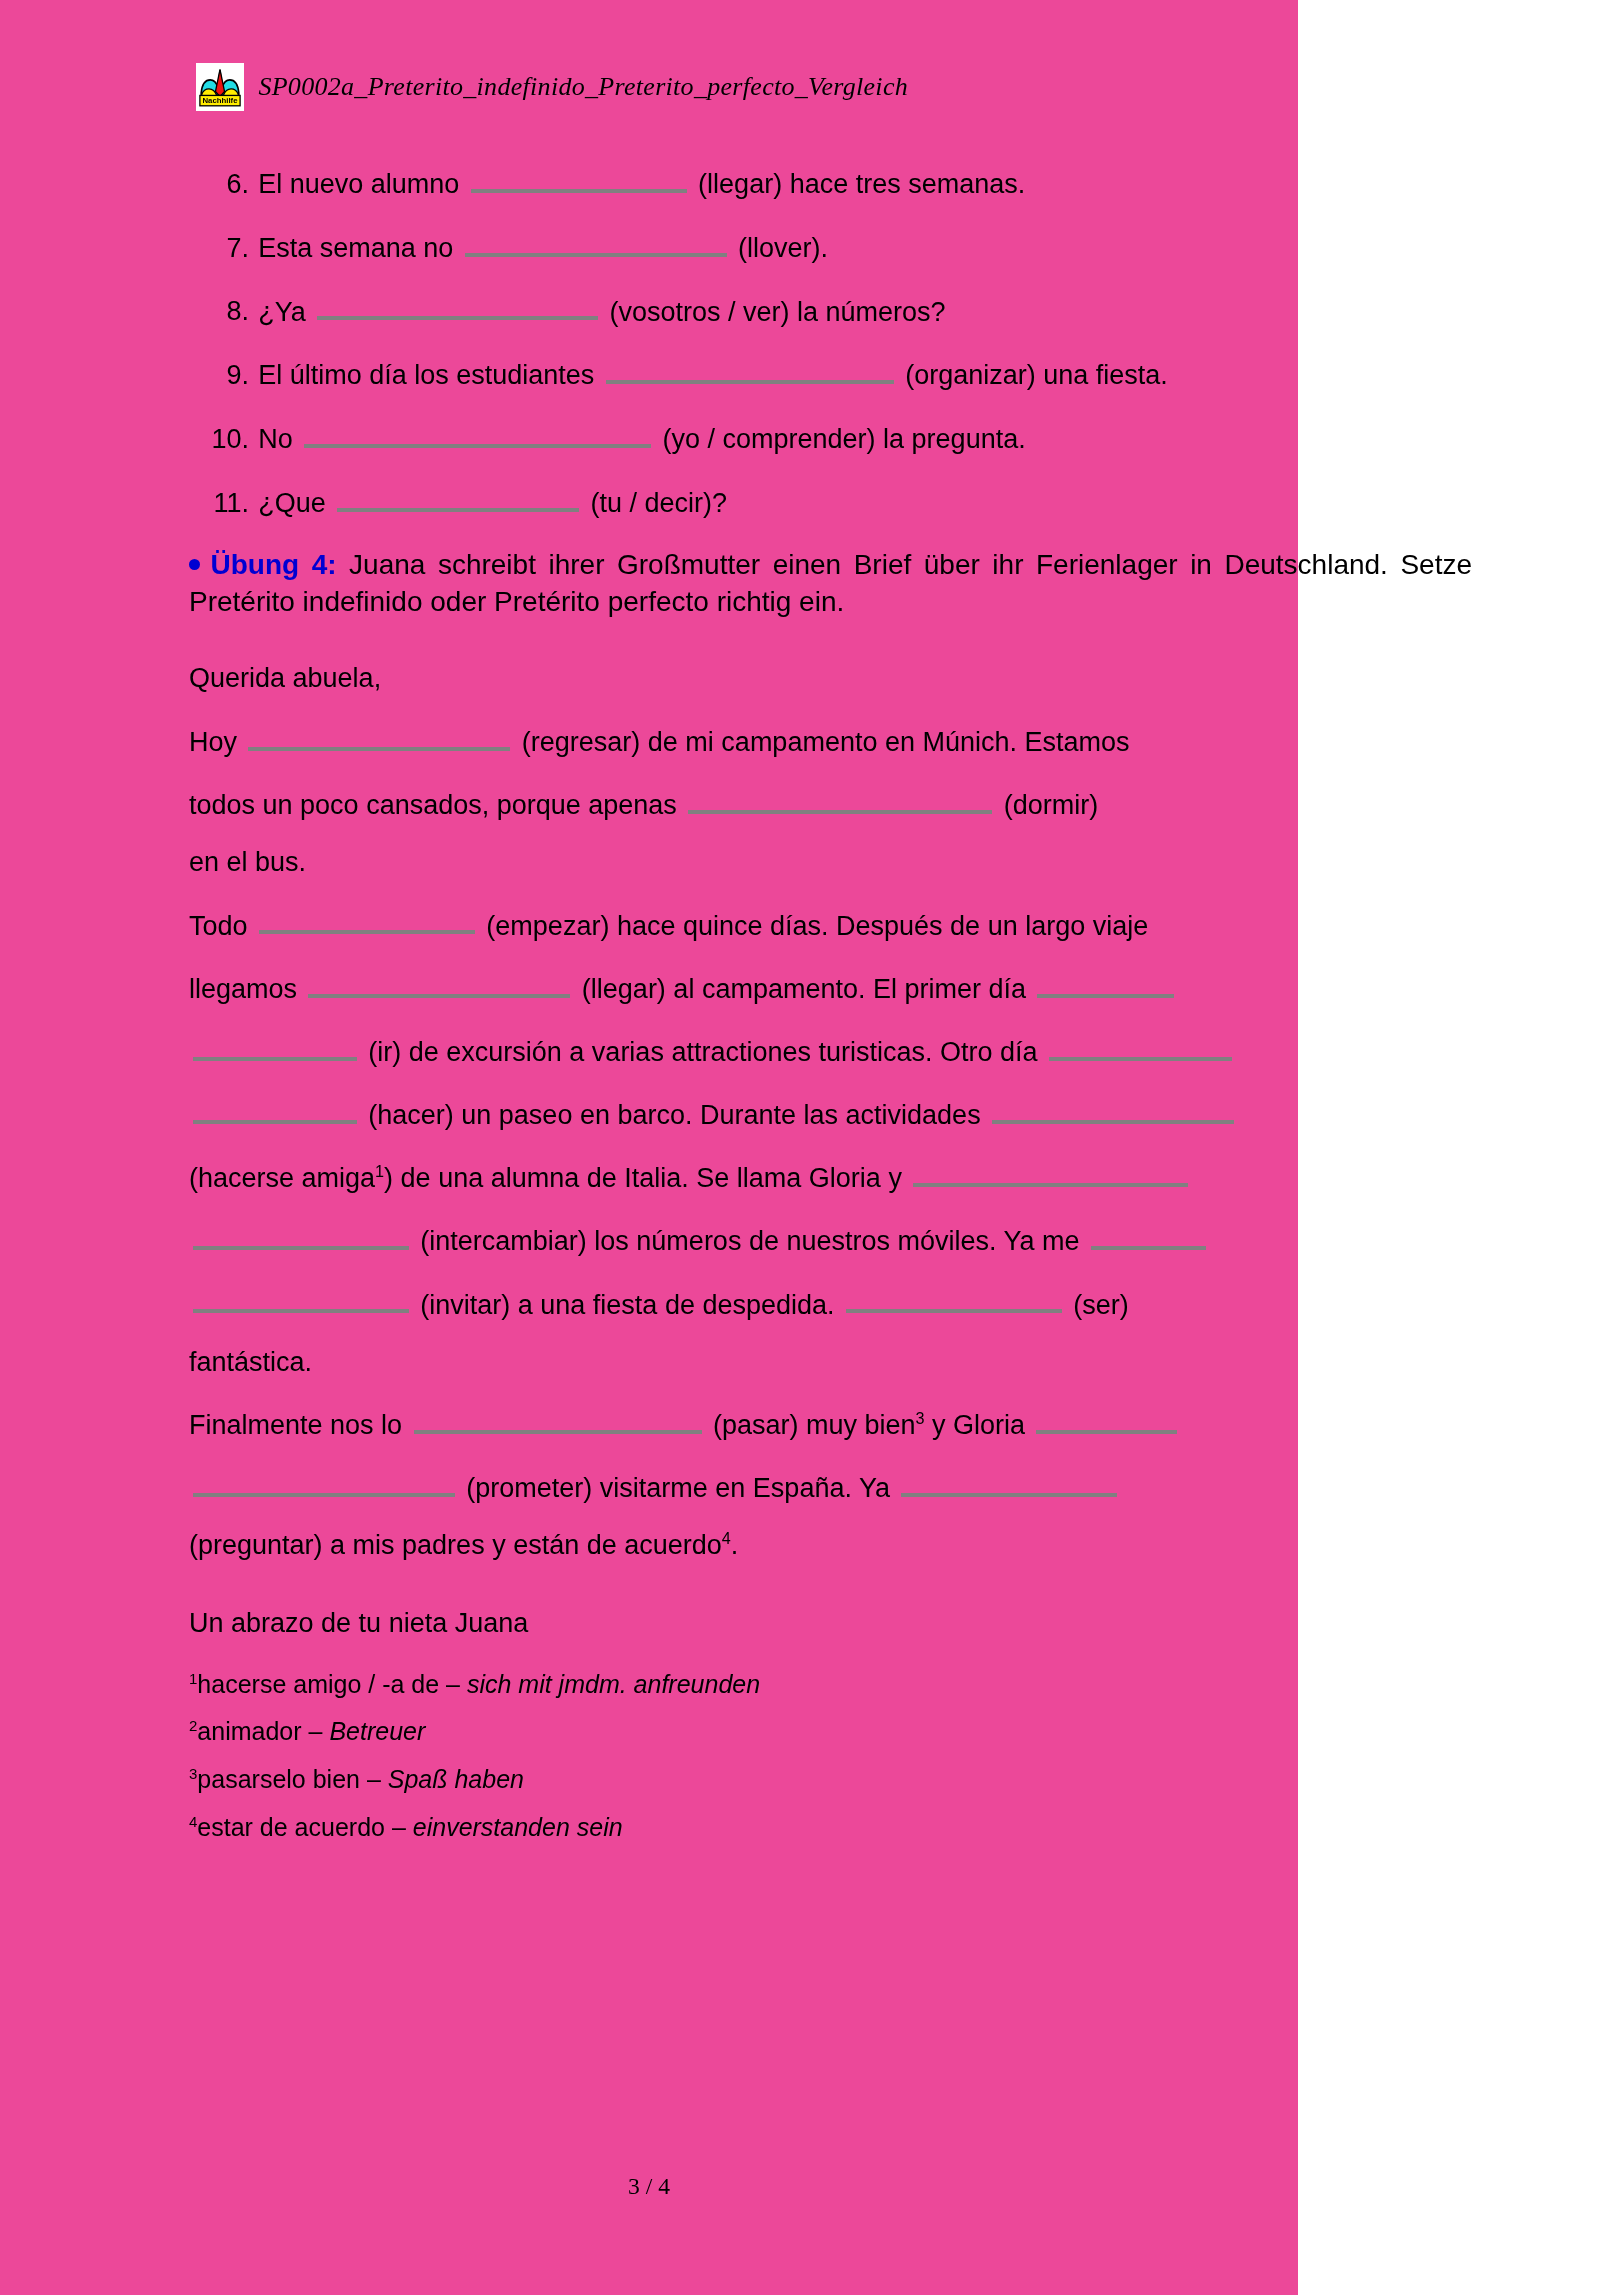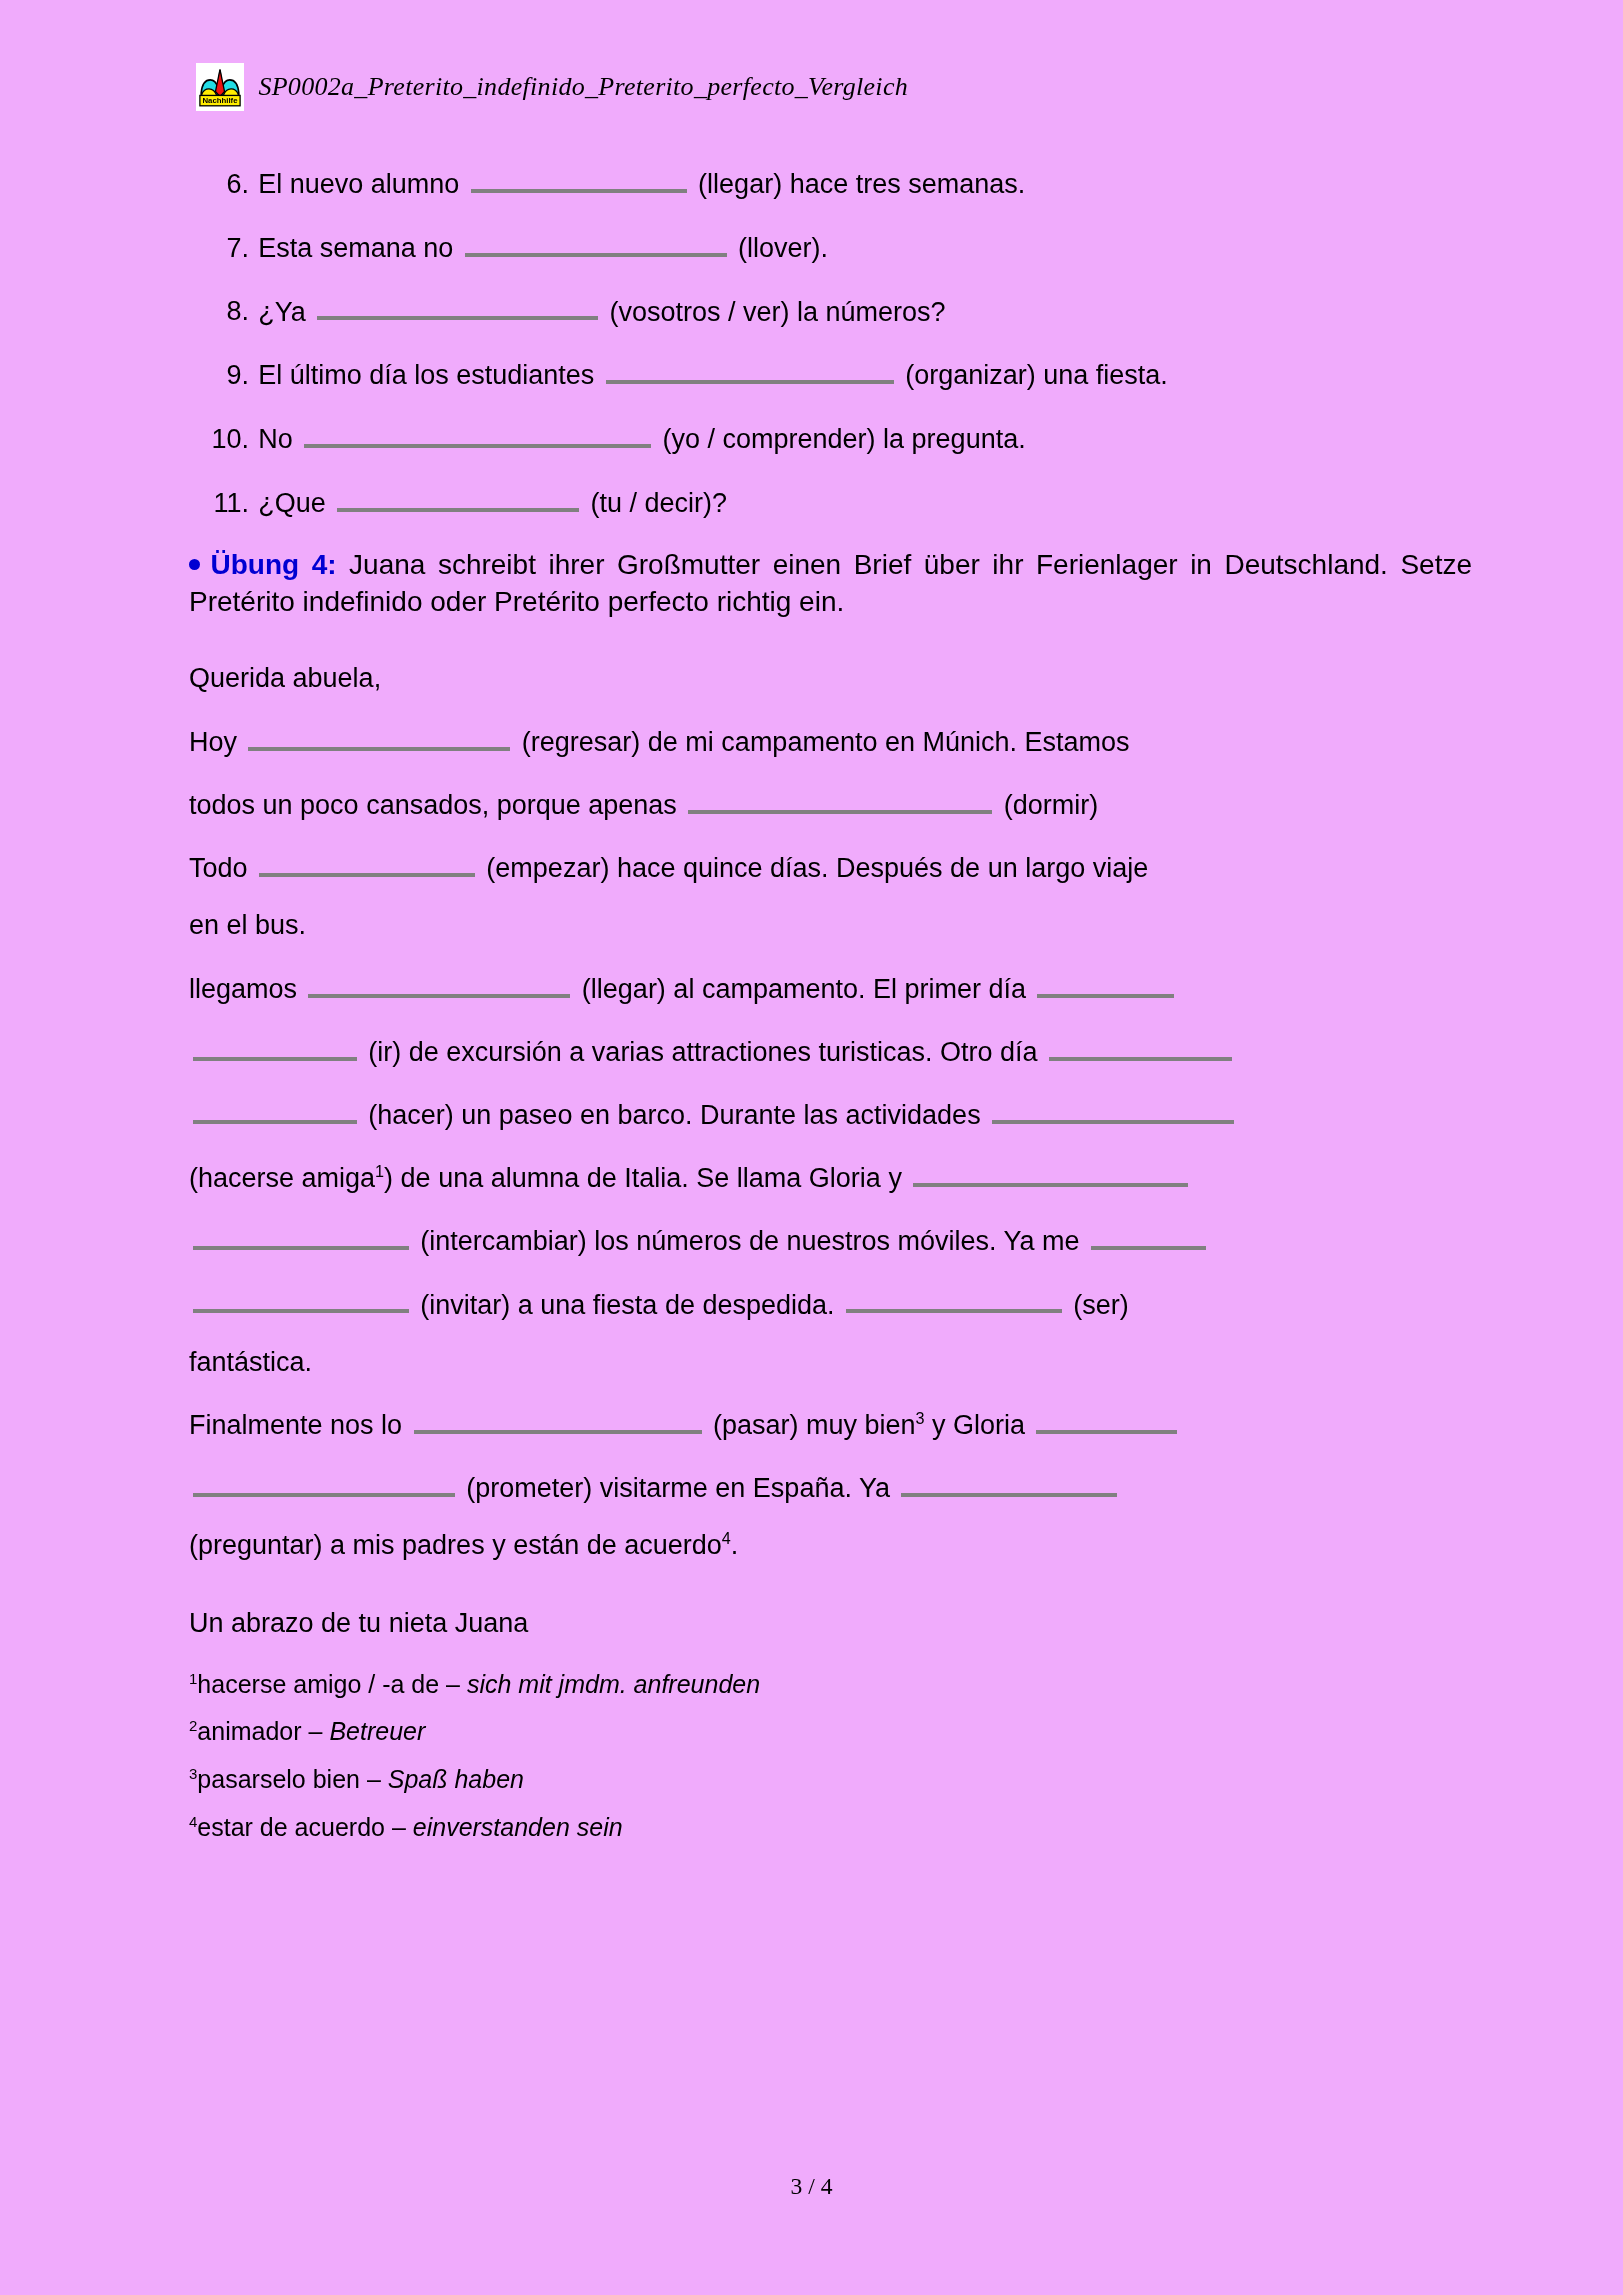--- a/index.html
+++ b/index.html
@@ -12,23 +12,23 @@
     height: 2295px;
     position: relative;
     font-family: "Liberation Sans", sans-serif;
     color: #000000;
     overflow: hidden;
   }
 
   .page {
     position: absolute;
     top: 0; left: 0;
-    width: 1623px;
+    width: 1298px;
     height: 2295px;
-    background: #f0abfc;
+    background: #ec4899;
   }
 
   
   .doc-header {
     position: absolute;
     top: 63px;
     left: 196px;
     display: flex;
     align-items: center;
     gap: 14.4px;
@@ -214,22 +214,22 @@
 
     <div class="uebung-block">
       <span class="bullet-dot"></span><span class="uebung-label">Übung 4:</span><span> Juana schreibt ihrer Großmutter einen Brief über ihr Ferienlager in Deutschland. Setze Pretérito indefinido oder Pretérito perfecto richtig ein.</span>
     </div>
 
     <div class="letter">
       <div class="salutation">Querida abuela,</div>
       <div id="letterLines">
           <div class="letter-line"><span>Hoy </span><span class="blank" style="width: 262px;"></span><span> (regresar) de mi campamento en Múnich. Estamos</span></div>
           <div class="letter-line"><span>todos un poco cansados, porque apenas </span><span class="blank" style="width: 304px;"></span><span> (dormir)</span></div>
+          <div class="letter-line"><span>en el bus.</span></div>
           <div class="letter-line"><span>Todo </span><span class="blank" style="width: 216px;"></span><span> (empezar) hace quince días. Después de un largo viaje</span></div>
-          <div class="letter-line"><span>en el bus.</span></div>
           <div class="letter-line"><span>llegamos </span><span class="blank" style="width: 262px;"></span><span> (llegar) al campamento. El primer día </span><span class="blank" style="width: 137px;"></span></div>
           <div class="letter-line"><span class="blank" style="width: 164px;"></span><span> (ir) de excursión a varias attractiones turisticas. Otro día </span><span class="blank" style="width: 183px;"></span></div>
           <div class="letter-line"><span class="blank" style="width: 164px;"></span><span> (hacer) un paseo en barco. Durante las actividades </span><span class="blank" style="width: 242px;"></span></div>
           <div class="letter-line"><span>(hacerse amiga</span><sup>1</sup><span>) de una alumna de Italia. Se llama Gloria y </span><span class="blank" style="width: 275px;"></span></div>
           <div class="letter-line"><span class="blank" style="width: 216px;"></span><span> (intercambiar) los números de nuestros móviles. Ya me </span><span class="blank" style="width: 115px;"></span></div>
           <div class="letter-line"><span class="blank" style="width: 216px;"></span><span> (invitar) a una fiesta de despedida. </span><span class="blank" style="width: 216px;"></span><span> (ser)</span></div>
           <div class="letter-line"><span>fantástica.</span></div>
           <div class="letter-line"><span>Finalmente nos lo </span><span class="blank" style="width: 288px;"></span><span> (pasar) muy bien</span><sup>3</sup><span> y Gloria </span><span class="blank" style="width: 141px;"></span></div>
           <div class="letter-line"><span class="blank" style="width: 262px;"></span><span> (prometer) visitarme en España. Ya </span><span class="blank" style="width: 216px;"></span></div>
           <div class="letter-line"><span>(preguntar) a mis padres y están de acuerdo</span><sup>4</sup><span>.</span></div>

